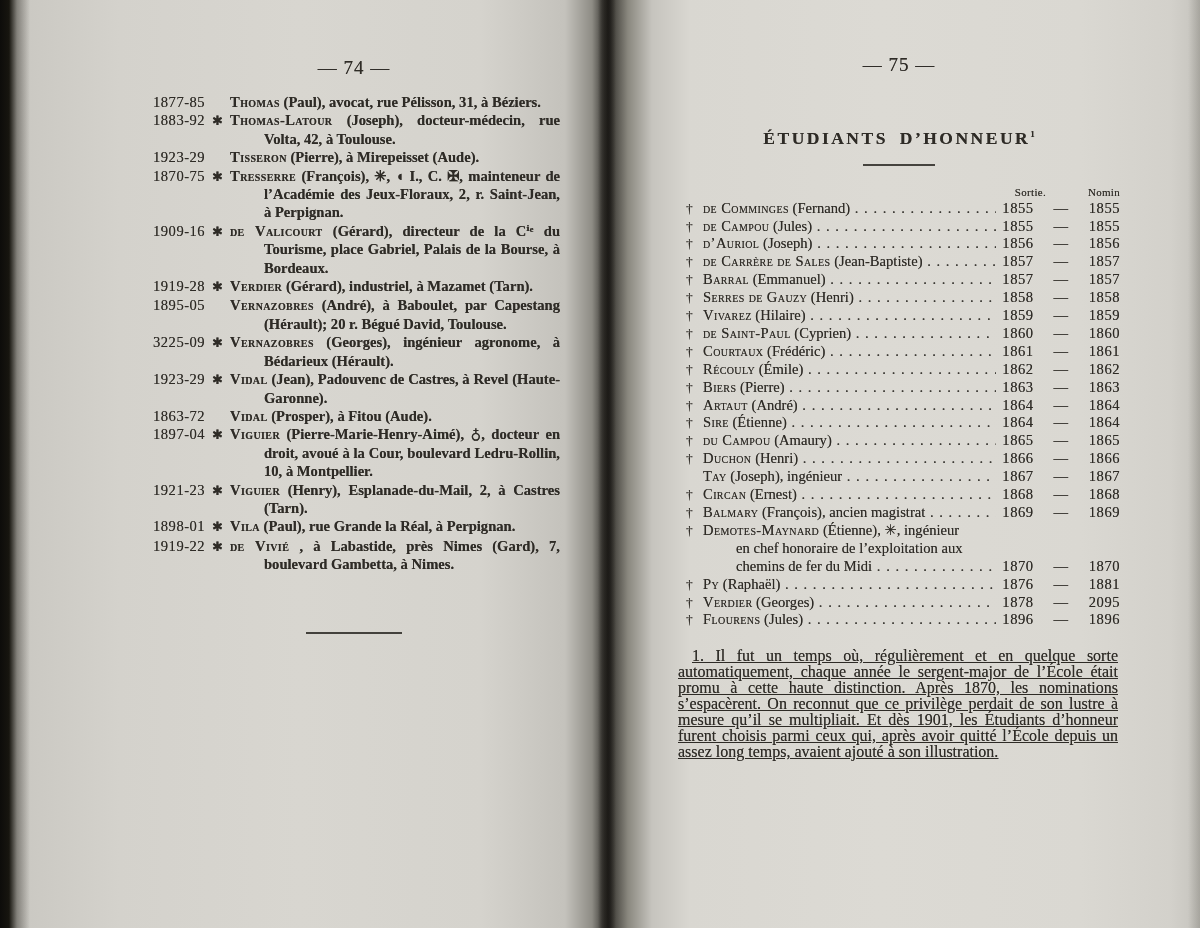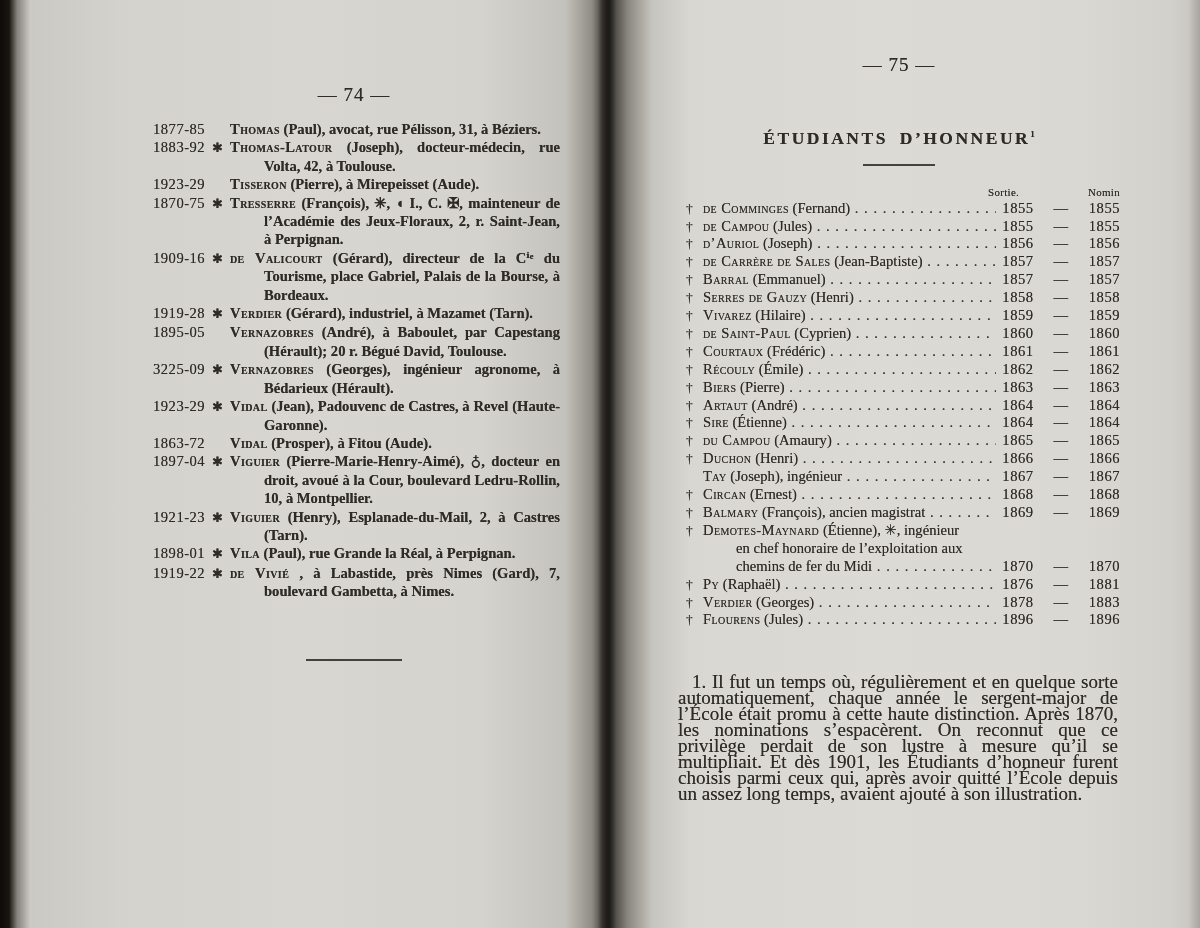--- a/index.html
+++ b/index.html
@@ -16,54 +16,54 @@
   .scan{position:relative;width:1200px;height:928px;}
   .edge-left{position:absolute;left:0;top:0;width:30px;height:928px;
     background:linear-gradient(90deg,#0d0c0a 0px,#17150f 9px,rgba(45,42,36,.45) 17px,rgba(45,42,36,0) 30px);}
   .edge-right{position:absolute;right:0;top:0;width:12px;height:928px;
     background:linear-gradient(90deg,rgba(110,108,100,0) 0,rgba(110,108,100,.35) 100%);}
   .gutter-core{position:absolute;left:598px;top:0;width:18px;height:928px;
     background:linear-gradient(90deg,rgba(20,18,14,0) 0,rgba(20,18,14,.55) 35%,rgba(12,10,8,.65) 55%,rgba(20,18,14,0) 100%);}
   .txt{ text-shadow:0 0 .5px rgba(46,43,38,.65); }
 
   
-  .page-left{position:absolute;left:148px;top:84px;width:412px;}
+  .page-left{position:absolute;left:148px;top:57px;width:412px;}
   .pnum{text-align:center;font-size:19px;letter-spacing:1px;}
   .page-left .pnum{margin-bottom:14px;}
   .l-entry{display:flex;font-size:14.6px;line-height:18.4px;padding-left:5px;}
   .yrs{flex:none;width:59px;letter-spacing:.5px;}
   .star{flex:none;width:18px;text-align:left;font-size:13px;padding-top:1px;}
   .body{flex:1;padding-left:34px;text-indent:-34px;text-align:justify;font-weight:bold;}
   .nm{font-variant:small-caps;letter-spacing:.4px;}
   .end-rule{width:96px;height:2px;background:#43413c;margin:58px auto 0 auto;}
 
   
   .page-right{position:absolute;left:678px;top:54px;width:442px;}
   .title-wrap{margin-top:52px;text-align:center;font-size:17.5px;font-weight:600;
     letter-spacing:2.5px;word-spacing:5px;}
   .title-wrap sup{font-size:9px;letter-spacing:0;}
   .title-rule{width:72px;height:1.6px;background:#45433e;margin:15px auto 0 auto;}
   .col-heads{display:flex;width:132px;margin:20px 0 2px auto;font-size:11px;letter-spacing:.3px;}
-  .col-heads .sortie-head{width:58px;text-align:left;}
+  .col-heads .sortie-head{width:58px;text-align:right;}
   .col-heads .nomin-head{flex:1;text-align:right;}
   .r-row,.r-line1,.r-wrap,.r-last{font-size:14.6px;line-height:17.9px;}
   .r-row,.r-line1,.r-last{display:flex;}
   .r-row,.r-multi{padding-left:8px;}
   .dag{flex:none;width:17px;font-size:13.5px;}
   .r-body{flex:1;white-space:nowrap;overflow:hidden;}
   .r-body::after{content:" . . . . . . . . . . . . . . . . . . . . . . . . . . . . . . . . . . . . . . . . . . . . . . . . . . . .";
     letter-spacing:1px;color:#3b3934;}
   .r-wrap{padding-left:50px;}
   .r-last .r-body{padding-left:50px;}
   .r-years{flex:none;width:124px;display:flex;letter-spacing:.5px;align-self:flex-end;gap:14px;}
   .r-years .sortie{width:44px;text-align:right;}
   .r-years .ydash{width:32px;text-align:center;}
   .r-years .nomin{flex:1;text-align:left;}
-  .footnote{margin-top:45px;font-size:19px;line-height:15.9px;text-align:justify;
-    text-indent:14px;padding-right:2px;}
+  .footnote{margin-top:19px;font-size:16px;line-height:15.9px;text-align:justify;
+    text-indent:14px;padding-right:2px;text-decoration:underline;}
 </style>
 </head>
 <body>
 
 <div class="scan txt">
 
   <div class="page-left">
     <div class="pnum">— 74 —</div>
     <div id="left-entries">
         <div class="l-entry">
@@ -334,21 +334,21 @@
             <span class="ydash">—</span>
             <span class="nomin">1881</span>
           </span>
         </div>
         <div class="r-row">
           <span class="dag">†</span>
           <span class="r-body"><span class="nm">Verdier</span> (Georges)</span>
           <span class="r-years">
             <span class="sortie">1878</span>
             <span class="ydash">—</span>
-            <span class="nomin">1883</span>
+            <span class="nomin">2095</span>
           </span>
         </div>
         <div class="r-row">
           <span class="dag">†</span>
           <span class="r-body"><span class="nm">Flourens</span> (Jules)</span>
           <span class="r-years">
             <span class="sortie">1896</span>
             <span class="ydash">—</span>
             <span class="nomin">1896</span>
           </span>

